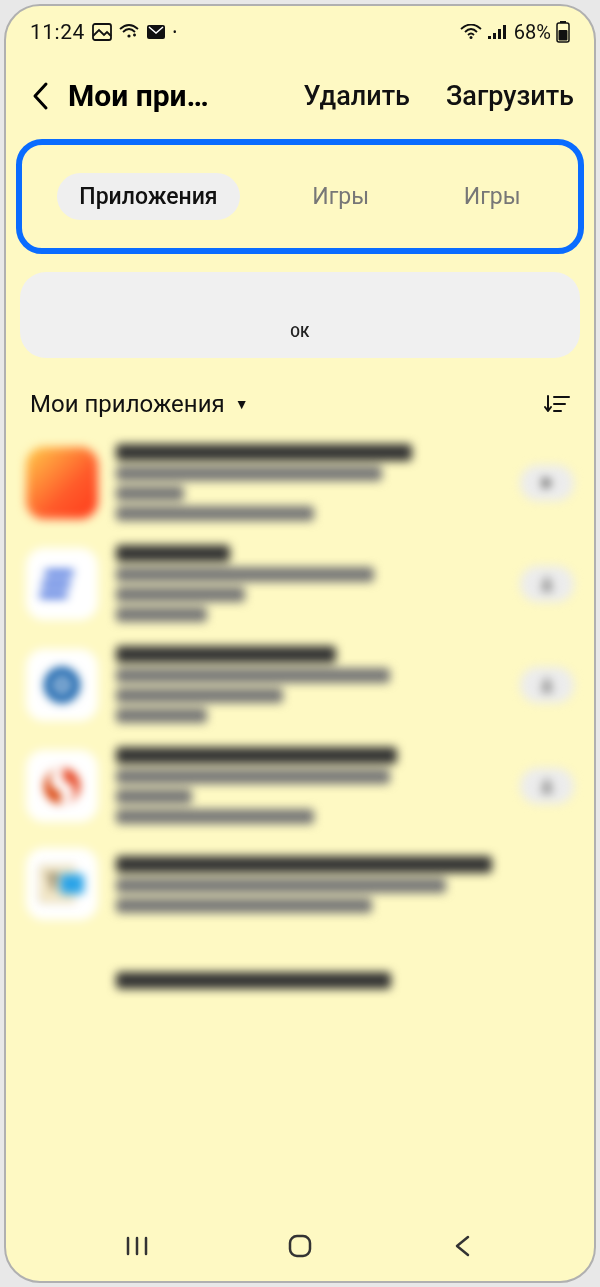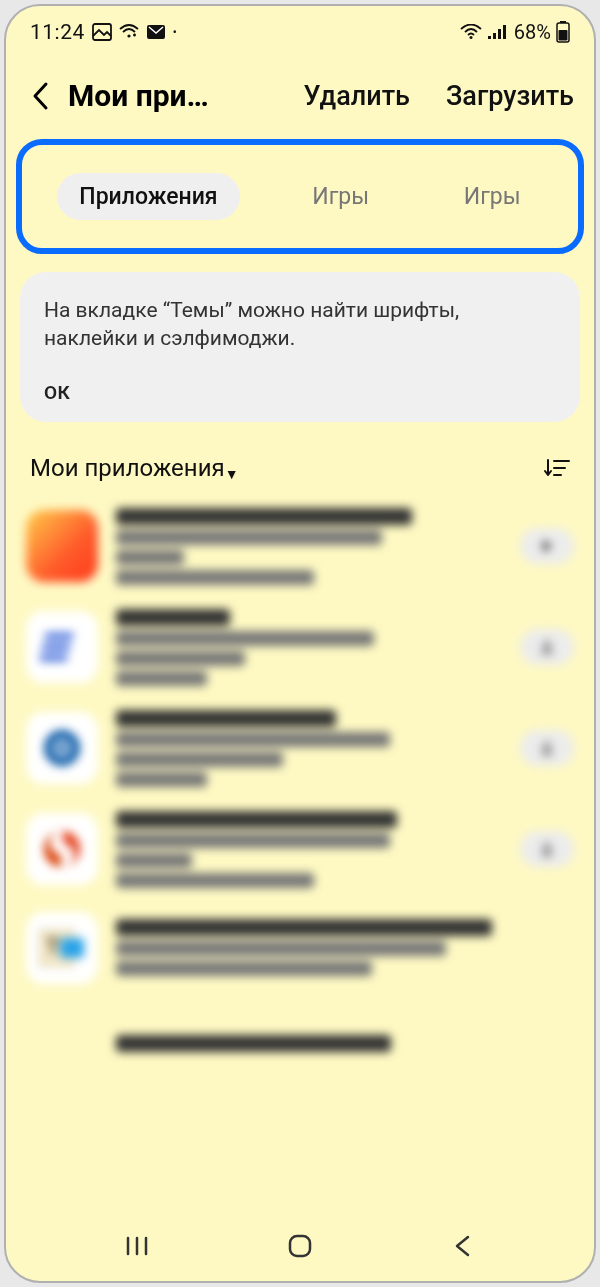--- a/index.html
+++ b/index.html
@@ -17,24 +17,24 @@
     .page-title { font-size: 30px; font-weight: 700; color: #000; flex: 0 0 150px; white-space: nowrap; overflow: hidden; text-overflow: ellipsis; }
     .header-action { font-size: 27px; font-weight: 500; color: #111; margin-left: auto; }
     .header-action + .header-action { margin-left: 26px; }
     
     .highlight-box { margin: 8px 10px 0 10px; border: 6px solid #0a6cff; border-radius: 26px; padding: 28px 10px; display: flex; justify-content: space-around; align-items: center; }
     .tab { font-size: 23px; color: #777; padding: 10px 22px; border-radius: 30px; }
     .tab.active { background: #efefef; color: #111; font-weight: 500; }
     
     .info-card { margin: 18px 14px 0 14px; background: #f0f0f0; border-radius: 26px; padding: 24px 24px 18px 24px; }
     .info-text { font-size: 21px; color: #333; line-height: 1.35; }
-    .info-ok { text-align: left; font-size: 19px; font-weight: 600; color: #222; margin-top: 28px; letter-spacing: 0.5px; }
+    .info-ok { text-align: center; font-size: 14px; font-weight: 600; color: #222; margin-top: 28px; letter-spacing: 0.5px; }
     
     .section-header { display: flex; align-items: center; justify-content: space-between; padding: 32px 24px 14px 24px; }
-    .section-title-wrap { display: flex; align-items: flex-end; }
+    .section-title-wrap { display: flex; align-items: center; gap: 10px; }
     .section-title { font-size: 24px; color: #111; }
     .dropdown-arrow { font-size: 14px; color: #111; }
     .sort-icon { width: 26px; display: flex; }
     
     .app-list { flex: 1; overflow: hidden; }
     .app-row { display: flex; align-items: center; padding: 12px 20px; gap: 18px; filter: blur(5px); }
     .app-icon { width: 72px; height: 72px; border-radius: 18px; flex-shrink: 0; }
     .app-info { flex: 1; display: flex; flex-direction: column; gap: 5px; }
     .app-line { height: 15px; background: #777; border-radius: 4px; }
     .app-line.title { background: #333; height: 17px; }
@@ -118,21 +118,20 @@
     <div class="header-action">Загрузить</div>
   </div>
 
   <div class="highlight-box">
     <div class="tab active">Приложения</div>
     <div class="tab">Игры</div>
     <div class="tab">Игры</div>
   </div>
 
   <div class="info-card">
-    <div class="info-text">На вкладке “Темы” можно найти шрифты, наклейки и сэлфимоджи.</div>
     <div class="info-ok">ОК</div>
   </div>
 
   <div class="section-header">
     <div class="section-title-wrap">
       <span class="section-title">Мои приложения</span>
       <span class="dropdown-arrow">▼</span>
     </div>
     <div class="sort-icon">
       <svg width="26" height="22" viewBox="0 0 26 22">

